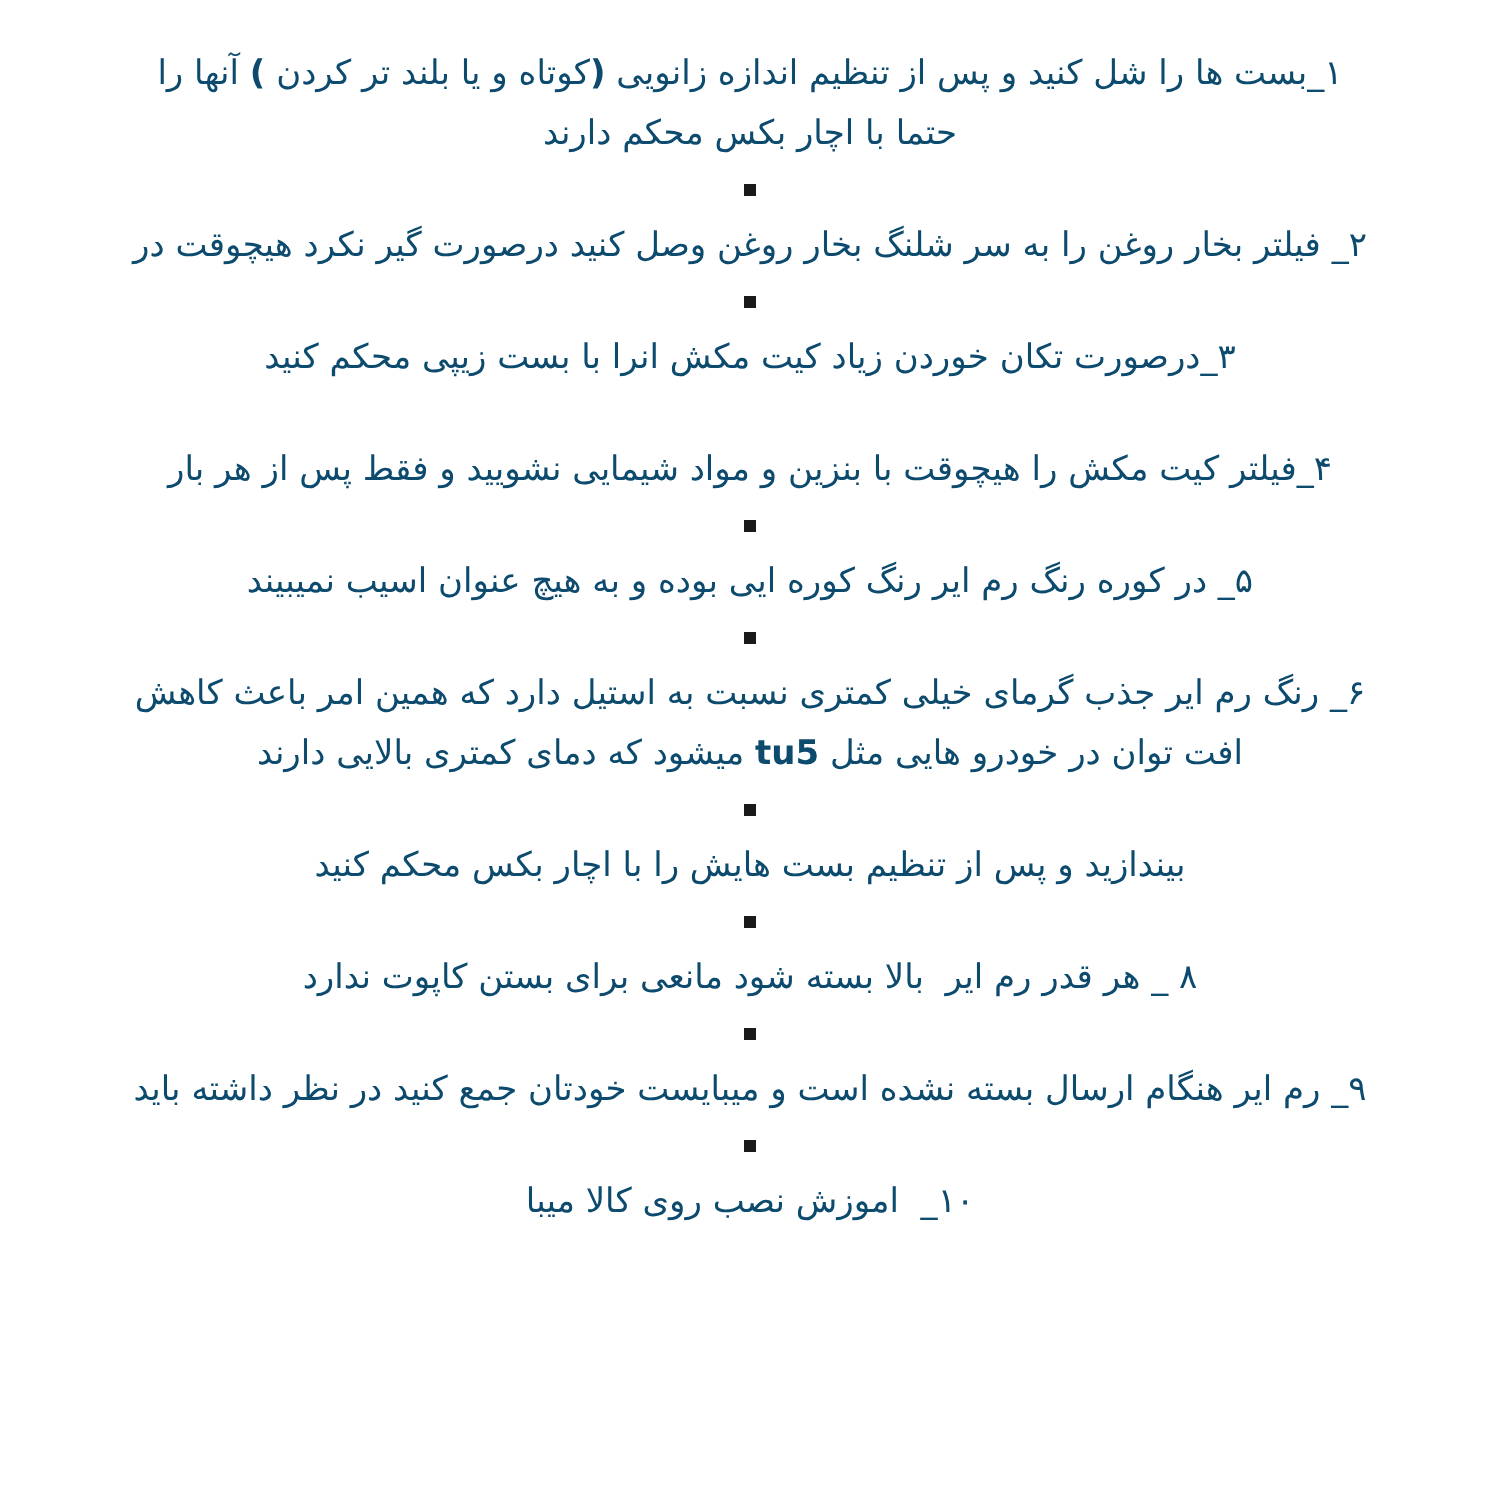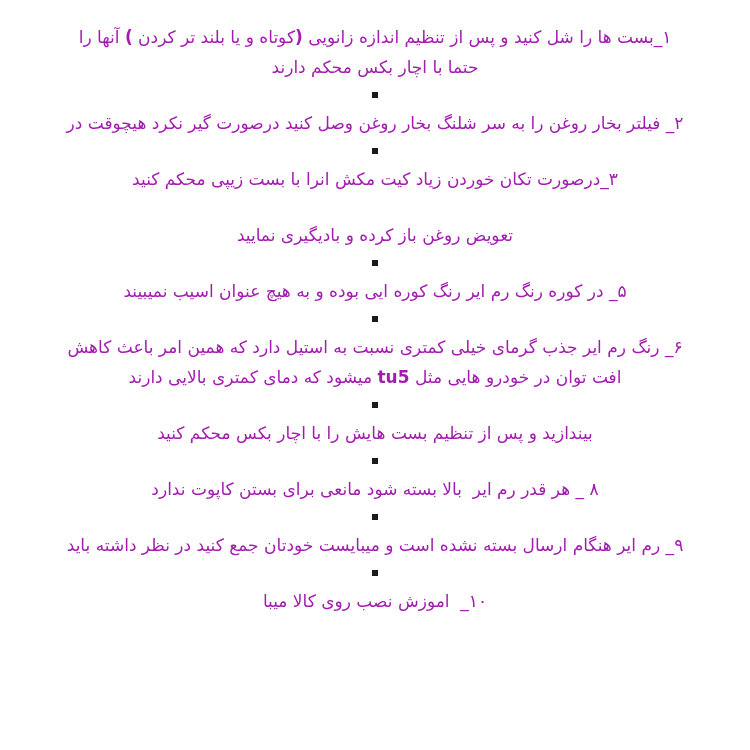--- a/index.html
+++ b/index.html
@@ -37,40 +37,40 @@
   }
   .sq {
     width: 6px;
     height: 6px;
     display: block;
   }
 </style>
 </head>
 <body style="background: rgb(255, 255, 255);">
 
-<div class="doc" id="doc-root" style="color: #a21caf;">
+<div class="doc" id="doc-root" style="color: #0c4a6e;">
     <div class="item">
       <p class="line"><span class="seg">۱_بست ها را شل کنید و پس از تنظیم اندازه زانویی </span><span class="seg-bold">(</span><span class="seg">کوتاه و یا بلند تر کردن </span><span class="seg-bold">)</span><span class="seg"> آنها را</span></p>
       <p class="line"><span class="seg">حتما با اچار بکس محکم دارند</span></p>
     </div>
     <div class="bullet-row">
       <span class="sq" style="background: rgb(26, 26, 26);"></span>
     </div>
     <div class="item">
       <p class="line"><span class="seg">۲_ فیلتر بخار روغن را به سر شلنگ بخار روغن وصل کنید درصورت گیر نکرد هیچوقت در</span></p>
     </div>
     <div class="bullet-row">
       <span class="sq" style="background: rgb(26, 26, 26);"></span>
     </div>
     <div class="item">
       <p class="line"><span class="seg">۳_درصورت تکان خوردن زیاد کیت مکش انرا با بست زیپی محکم کنید</span></p>
     </div>
     <div class="bullet-row"></div>
     <div class="item">
-      <p class="line"><span class="seg">تعویض روغن باز کرده و بادیگیری نمایید</span></p>
+      <p class="line"><span class="seg">۴_فیلتر کیت مکش را هیچوقت با بنزین و مواد شیمایی نشویید و فقط پس از هر بار</span></p>
     </div>
     <div class="bullet-row">
       <span class="sq" style="background: rgb(26, 26, 26);"></span>
     </div>
     <div class="item">
       <p class="line"><span class="seg">۵_ در کوره رنگ رم ایر رنگ کوره ایی بوده و به هیچ عنوان اسیب نمیبیند</span></p>
     </div>
     <div class="bullet-row">
       <span class="sq" style="background: rgb(26, 26, 26);"></span>
     </div>

